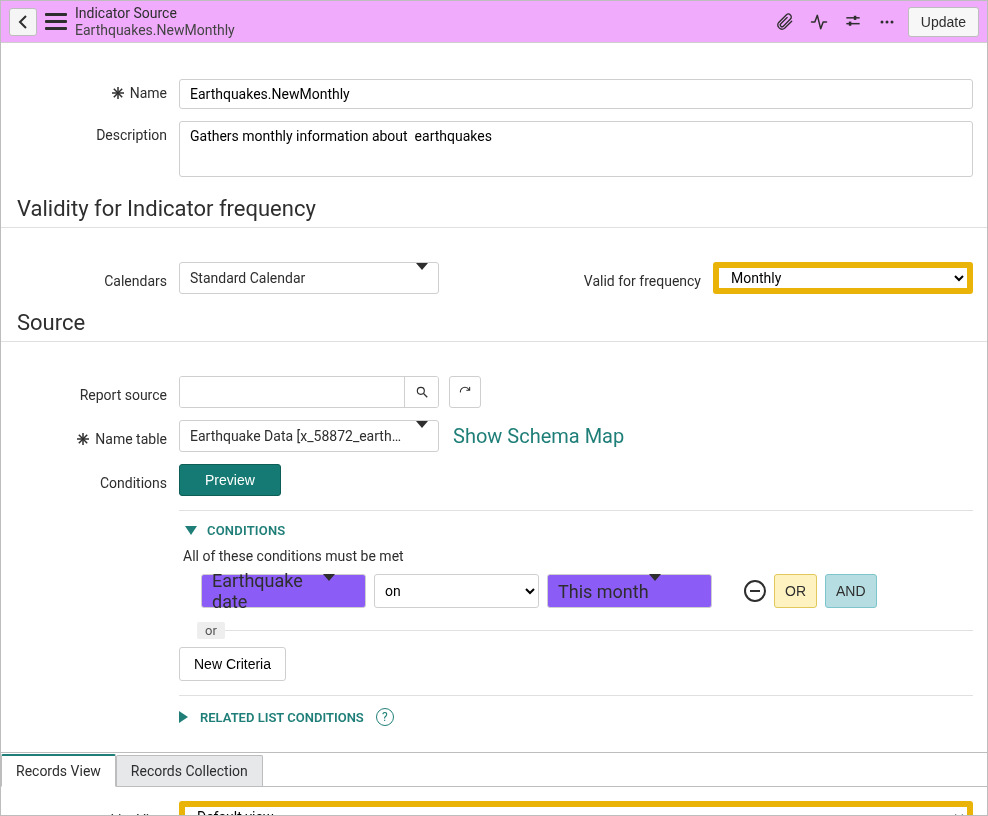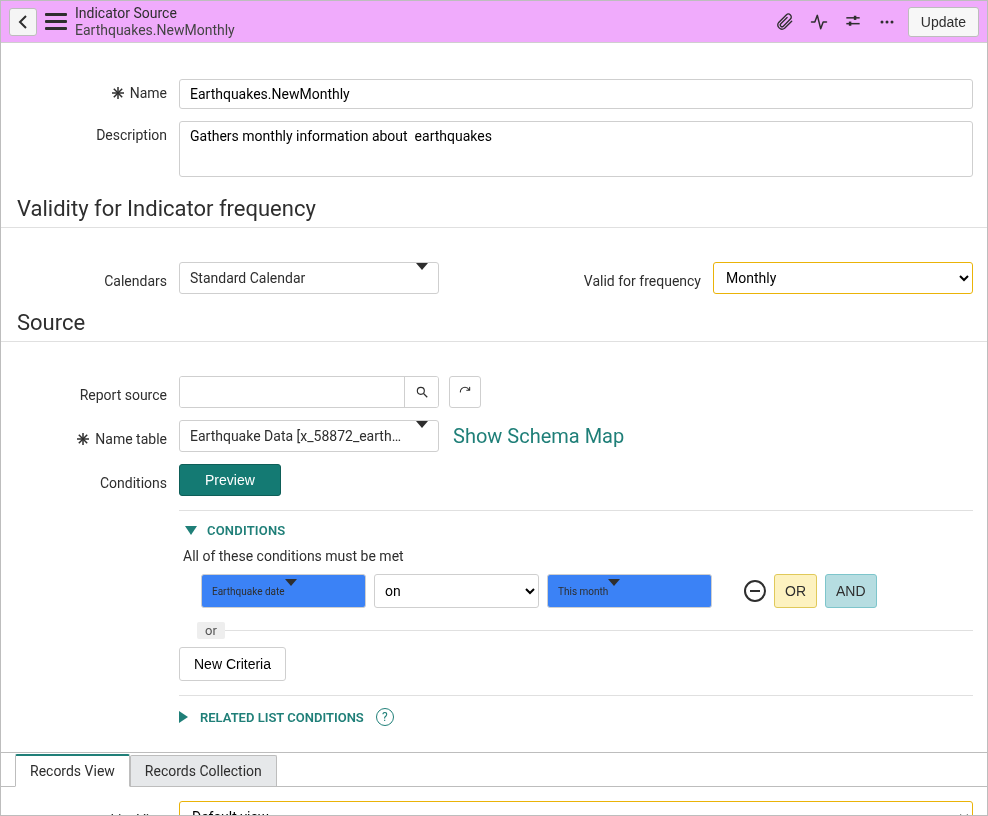--- a/index.html
+++ b/index.html
@@ -150,21 +150,21 @@
       cursor: pointer;
       width: 260px;
     }
     .select-styled .caret {
       position: absolute;
       right: 10px;
       top: 50%;
       transform: translateY(-50%);
     }
     .select-native {
-      border: 1px solid #eab308;
+      border: 6px solid #eab308;
       border-radius: 3px;
       height: 32px;
       padding: 0 8px;
       font-size: 14px;
       font-family: inherit;
       background: #fff;
       width: 260px;
     }
     .select-native.full { width: 100%; }
     .disabled-box {
@@ -272,22 +272,22 @@
       padding-left: 22px;
     }
     .cond-select {
       border: 1px solid #cfcfcf;
       border-radius: 3px;
       height: 34px;
       display: flex;
       align-items: center;
       padding: 0 30px 0 10px;
       position: relative;
-      background: #3b82f6;
-      font-size: 10px;
+      background: #8b5cf6;
+      font-size: 18px;
       cursor: pointer;
       width: 165px;
     }
     .cond-select.val { width: 165px; }
     .native-op {
       border: 1px solid #cfcfcf;
       border-radius: 3px;
       height: 34px;
       width: 165px;
       font-family: inherit;
@@ -375,21 +375,20 @@
       margin-top: 26px;
       border-top: 1px solid #bdbdbd;
       position: relative;
     }
     .tabs-bar {
       display: flex;
       align-items: flex-end;
       height: 34px;
       padding-left: 0;
       margin-top: -1px;
-      margin-left: 14px;
     }
     .tab {
       border: 1px solid #bdbdbd;
       border-bottom: none;
       background: #e6e8ea;
       padding: 7px 14px;
       font-size: 14px;
       cursor: pointer;
       position: relative;
       top: 0;

